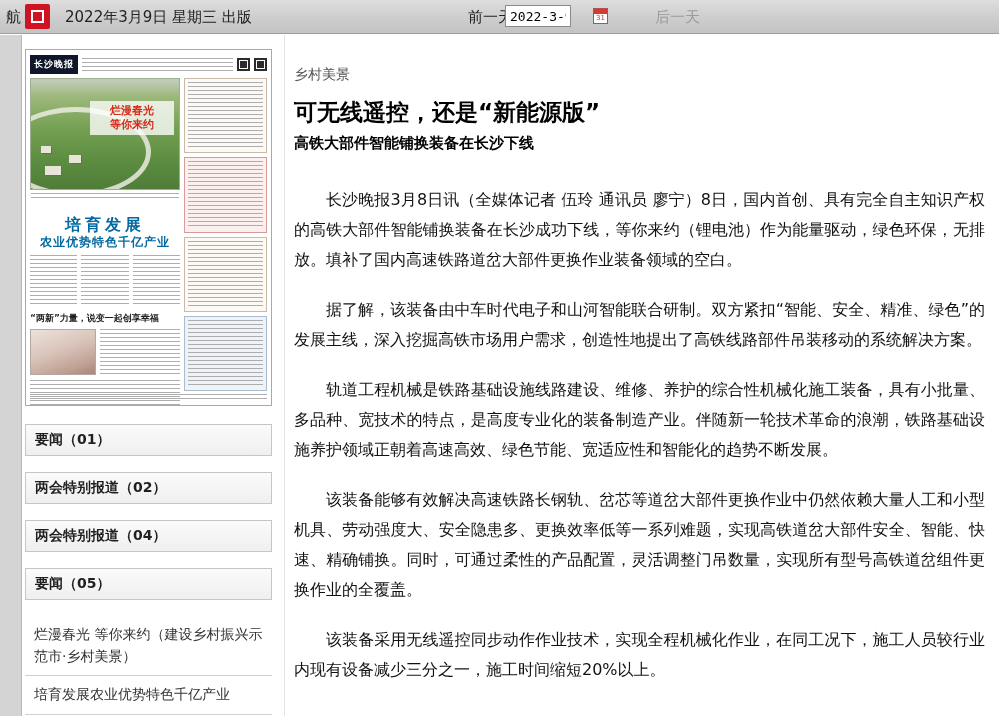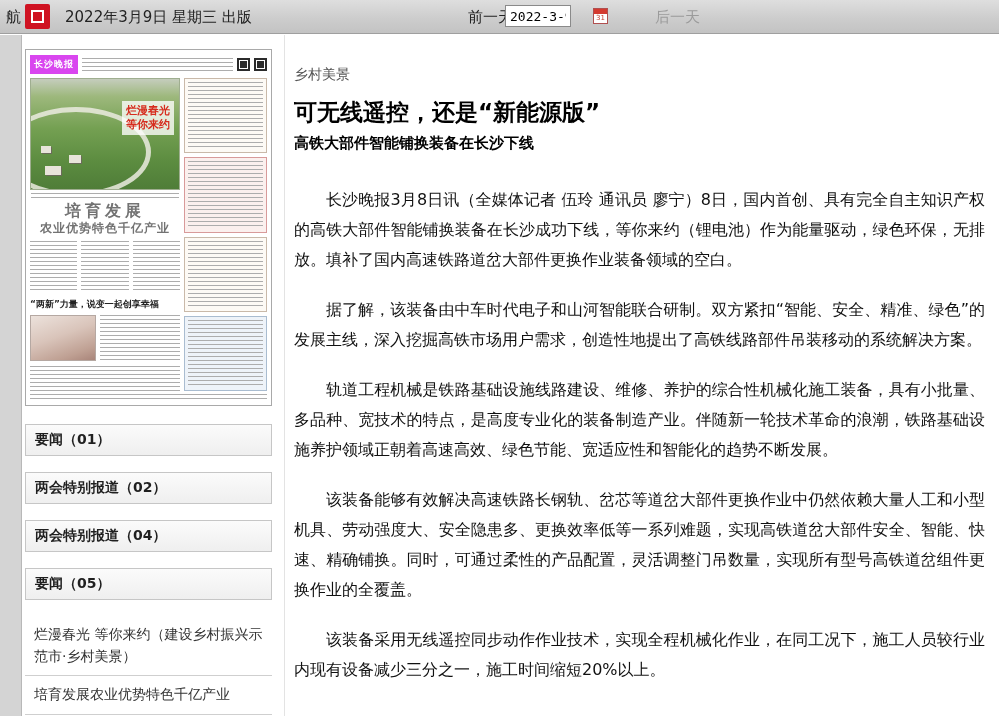--- a/index.html
+++ b/index.html
@@ -50,46 +50,46 @@
 
   
   .sidebar { position:absolute; left:25px; top:49px; width:247px; }
 
   .thumb {
     position:relative; width:247px; height:357px;
     border:1px solid #a9a9a9; background:#fff; overflow:hidden; cursor:pointer;
   }
   .t-head { position:absolute; top:3px; left:4px; right:4px; height:23px; display:flex; align-items:center; gap:4px; }
   .t-mast {
-    background:#d946ef; color:#fff; font-weight:bold; font-size:9px;
+    background:#0f172a; color:#fff; font-weight:bold; font-size:9px;
     padding:3px 4px; letter-spacing:1px; white-space:nowrap;
   }
   .t-headstripes { flex:1; height:14px; }
   .t-qr { width:13px; height:13px; background:#2b2b2b; box-shadow:inset 0 0 0 2px #2b2b2b, inset 0 0 0 3px #fff; }
   .t-cols { position:absolute; top:28px; left:4px; right:4px; bottom:14px; display:flex; gap:4px; }
   .t-left { width:150px; position:relative; }
   .t-photo {
     position:relative; height:112px; overflow:hidden; border:1px solid #9fae90;
     background:linear-gradient(180deg,#c5cdbd 0%,#9db87c 16%,#74a052 45%,#5c8c40 75%,#4f7d38 100%);
   }
   .t-road {
     position:absolute; left:-30px; top:28px; width:150px; height:90px;
     border:5px solid rgba(235,235,225,0.85); border-radius:50%;
   }
   .t-bldg1,.t-bldg2,.t-bldg3 { position:absolute; background:#e8e4da; box-shadow:1px 1px 0 #6b6b5a; }
   .t-bldg1 { left:14px; bottom:14px; width:16px; height:9px; }
   .t-bldg2 { left:38px; bottom:26px; width:12px; height:8px; }
   .t-bldg3 { left:10px; bottom:36px; width:10px; height:7px; }
   .t-phototext {
-    position:absolute; right:5px; top:22px; padding:3px 4px;
+    position:absolute; right:5px; top:22px; padding:3px 20px;
     background:rgba(255,255,255,0.78); text-align:center;
     color:#d62c1e; font-weight:bold; font-size:11px; line-height:14px; white-space:nowrap;
   }
   .t-capline { height:5px; margin:3px 1px 0 1px; }
-  .t-headline { text-align:center; margin-top:3px; color:#737373; font-weight:bold; line-height:1.25; }
+  .t-headline { text-align:center; margin-top:17px; color:#0369a1; font-weight:bold; line-height:1.25; }
   .t-h1 { font-size:16px; letter-spacing:4px; }
   .t-h2 { font-size:12px; letter-spacing:1px; }
   .t-textcols { display:flex; gap:4px; height:52px; margin-top:5px; }
   .t-textcols > div { flex:1; }
   .t-subhead {
     margin-top:5px; font-size:9px; font-weight:bold; color:#222; white-space:nowrap; overflow:hidden;
   }
   .t-row { display:flex; gap:4px; margin-top:4px; height:46px; }
   .t-photo2 {
     width:66px; height:46px; border:1px solid #b5a8a2;

